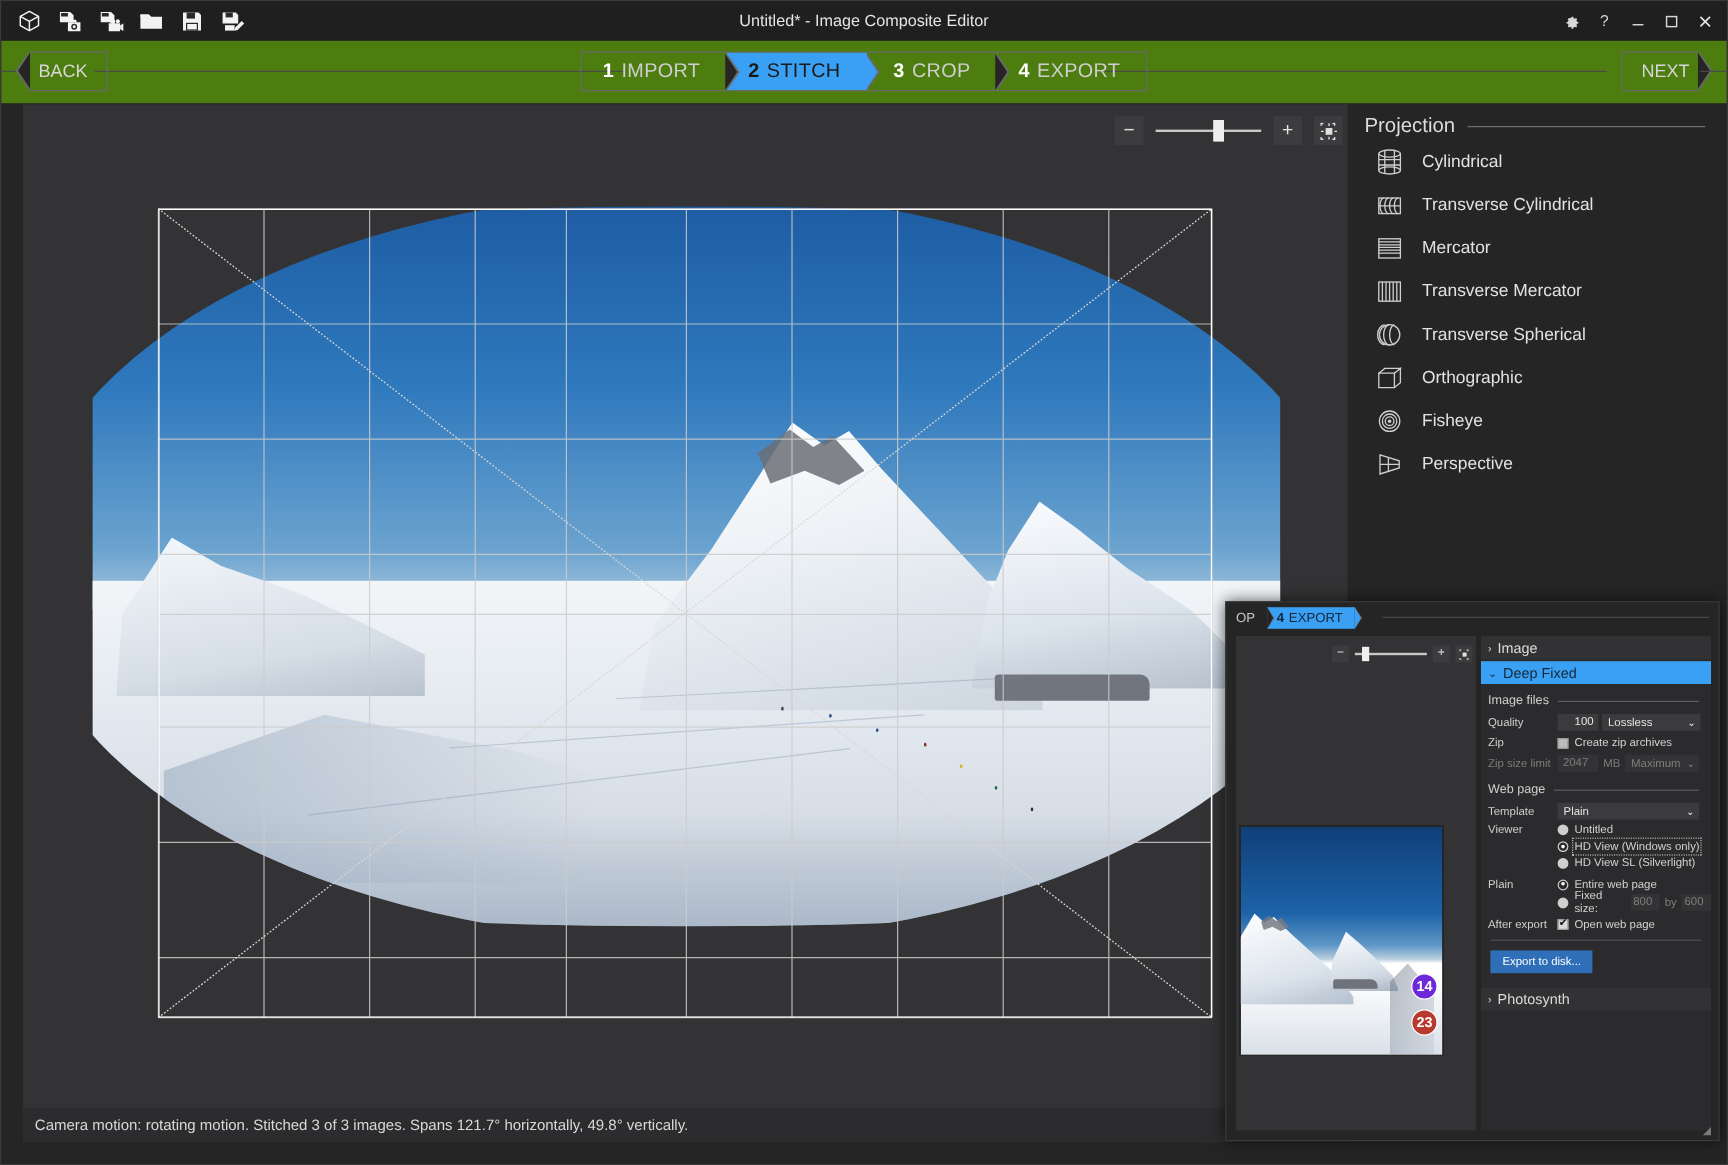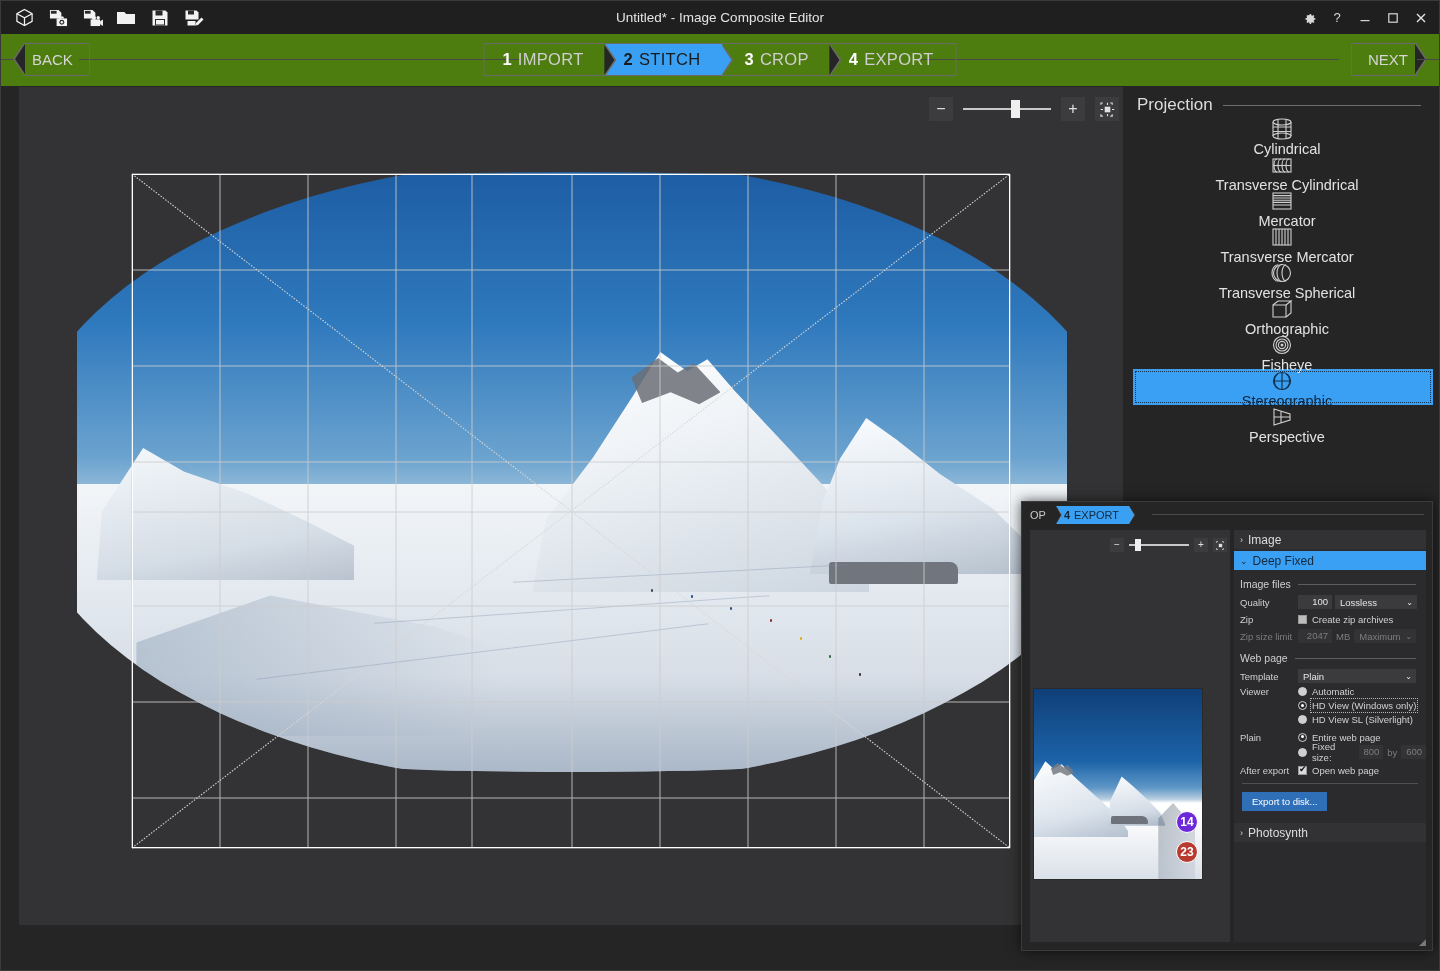--- a/index.html
+++ b/index.html
@@ -296,21 +296,20 @@
   }
   .panel-head .rule {
     flex: 1; height: 1px; background: #6e6e6e; margin-left: 10px; margin-right: 12px;
   }
   .proj-item {
     display: flex; align-items: center;
     height: 36px;
     padding-left: 8px;
     margin-top: 0px;
     cursor: default;
-    flex-direction: column;
   }
   .proj-item.selected {
     background: #3aa0f3;
     color: #10243a;
     outline: 1px dotted #15304c;
     outline-offset: -3px;
   }
   .proj-icon {
     width: 34px; height: 28px;
     display: flex; align-items: center; justify-content: center;
@@ -416,21 +415,21 @@
     margin: 1px 0 1px 6px;
   }
   .ew-row .lab { width: 58px; flex: none; color: #cfcfcf; }
   .ew-row .lab.dim { color: #7d7d7d; }
   .num-field {
     height: 14px; background: #3b3b3d;
     border: none; text-align: right;
     padding-right: 4px; line-height: 14px;
     color: #e6e6e6; font-size: 9.5px;
   }
-  .num-field.dim { color: #7d7d7d; background:#333335; }
+  .num-field.dim { color: #7d7d7d; background:#333335;text-align:center; }
   .sel-field {
     height: 14px; background: #3b3b3d;
     color: #e6e6e6; font-size: 9.5px;
     display: flex; align-items: center;
     padding-left: 5px; padding-right: 3px;
     position: relative;
   }
   .sel-field.dim { color: #7d7d7d; background:#333335; }
   .sel-field .arrow { position: absolute; right: 4px; font-size: 8px; }
   .cb {
@@ -657,20 +656,23 @@
       </g>
       <g stroke="#d7d7d7" stroke-width="1.1" stroke-dasharray="1.5 1.5" fill="none">
         <line x1="113" y1="87" x2="991" y2="761"></line>
         <line x1="113" y1="761" x2="991" y2="87"></line>
       </g>
     </svg>
 
     <div id="crop-rect"></div>
   </div>
 
+  <div id="statusbar">
+    <span>Camera motion: rotating motion. Stitched 3 of 3 images. Spans 121.7° horizontally, 49.8° vertically.</span>
+  </div>
 
   <div id="projection-panel">
     <div class="panel-head">
       <span>Projection</span>
       <span class="rule"></span>
     </div>
 
     <div class="proj-item">
       <span class="proj-icon">
         <svg width="26" height="24" viewBox="0 0 26 24">
@@ -739,29 +741,20 @@
         <svg width="26" height="24" viewBox="0 0 26 24">
             <circle cx="13" cy="12" r="8.5" fill="none" stroke="#cfcfcf" stroke-width="1.1"></circle>
             <circle cx="13" cy="12" r="6" fill="none" stroke="#cfcfcf" stroke-width="1.1"></circle>
             <circle cx="13" cy="12" r="3.6" fill="none" stroke="#cfcfcf" stroke-width="1.1"></circle>
             <circle cx="13" cy="12" r="1.5" fill="#cfcfcf"></circle>
           </svg>
       </span>
       <span class="proj-label">Fisheye</span>
     </div>
 
-    <div class="proj-item selected">
-      <span class="proj-icon">
-        <svg width="26" height="24" viewBox="0 0 26 24">
-            <circle cx="13" cy="12" r="8.5" fill="none" stroke="#12334f" stroke-width="1.2"></circle>
-            <path d="M13 3.5 v17 M4.5 12 h17 M8.6 5 a7.5 8.5 0 000 14 M17.4 5 a7.5 8.5 0 010 14" fill="none" stroke="#12334f" stroke-width="1.2"></path>
-          </svg>
-      </span>
-      <span class="proj-label">Stereographic</span>
-    </div>
 
     <div class="proj-item">
       <span class="proj-icon">
         <svg width="26" height="24" viewBox="0 0 26 24">
             <path d="M5 4 l16 5 v6 l-16 5 z" fill="none" stroke="#cfcfcf" stroke-width="1.1"></path>
             <path d="M5 12 h16 M12 6.2 v11.6" stroke="#cfcfcf" stroke-width="1.1" fill="none"></path>
           </svg>
       </span>
       <span class="proj-label">Perspective</span>
     </div>
@@ -862,21 +855,21 @@
         <span class="lab">Template</span>
         <span class="sel-field" style="width:118px">
           <span>Plain</span>
           <span class="arrow">⌄</span>
         </span>
       </div>
 
       <div class="ew-row" style="height:13px">
         <span class="lab">Viewer</span>
         <span class="rb plain"></span>
-        <span>Automatic</span>
+        <span>Untitled</span>
       </div>
       <div class="ew-row" style="height:13px">
         <span class="lab"></span>
         <span class="rb on"></span>
         <span class="focus-box">HD View (Windows only)</span>
       </div>
       <div class="ew-row" style="height:13px">
         <span class="lab"></span>
         <span class="rb plain"></span>
         <span>HD View SL (Silverlight)</span>

